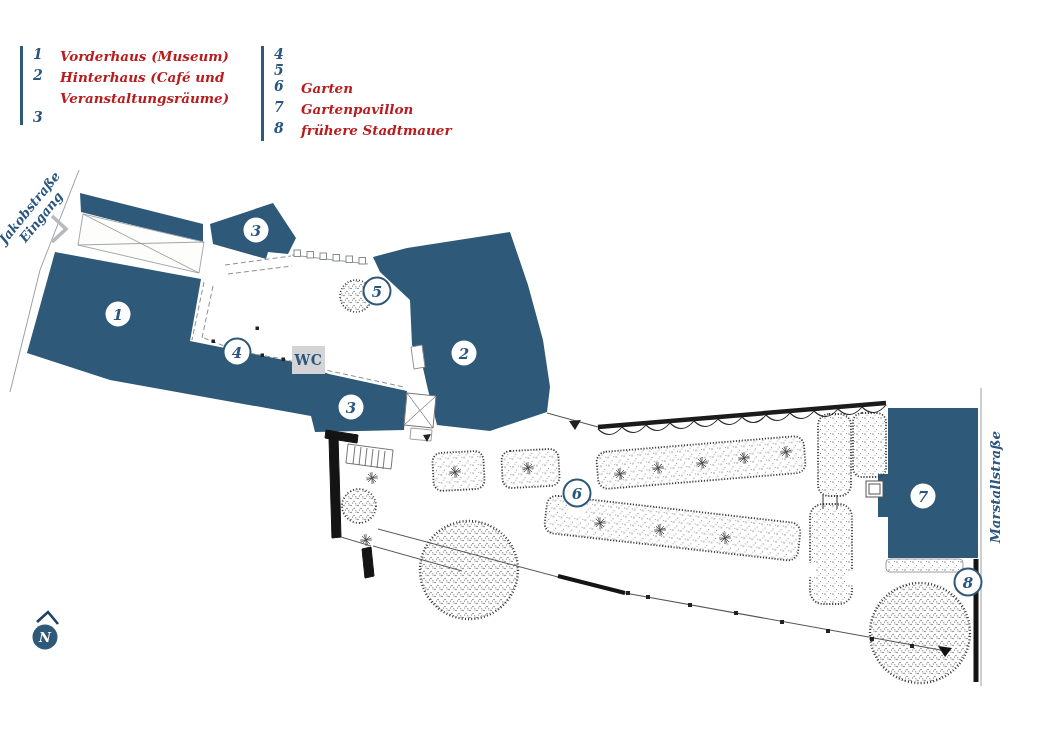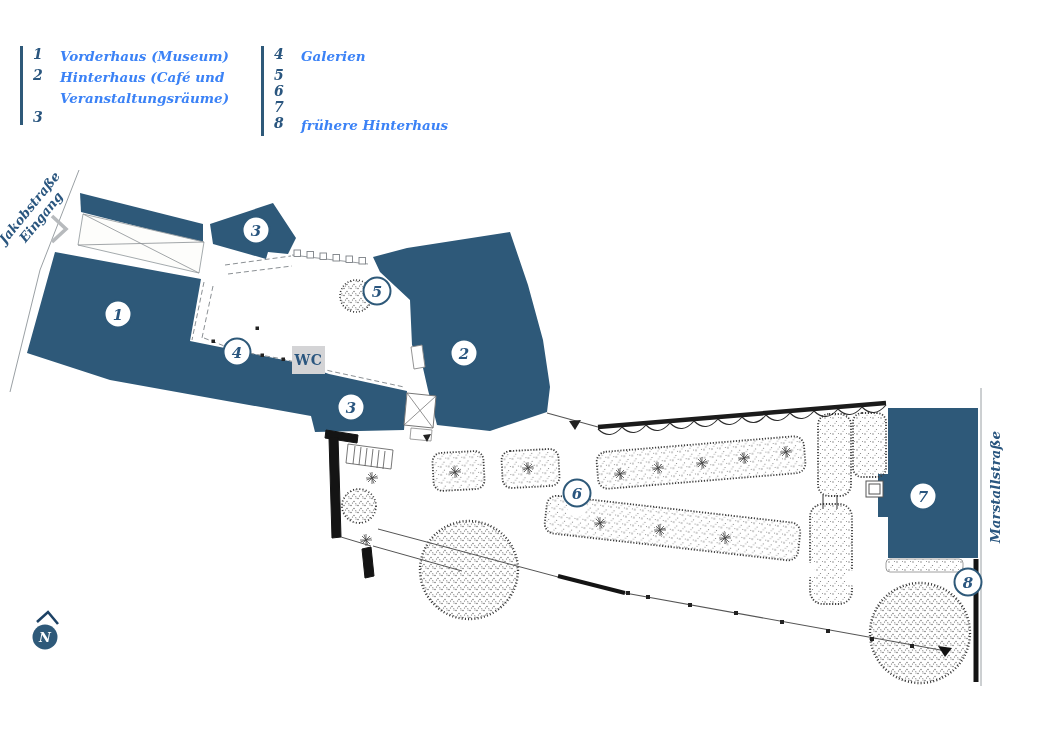--- a/index.html
+++ b/index.html
@@ -4,21 +4,21 @@
 <style>
   html,body{margin:0;padding:0;background:#ffffff;}
   .stage{position:relative;width:1043px;height:739px;background:#fff;overflow:hidden;
          font-family:"DejaVu Serif", serif;}
   
   .legend-col{position:absolute;top:46px;border-left:3px solid #2e5979;padding-left:10px;}
   #legend-col-1{left:20px;width:212px;}
   #legend-col-2{left:261px;width:185px;}
   .legend-item{display:flex;align-items:flex-start;line-height:21px;}
   .legend-num{width:27px;flex:0 0 27px;font:italic bold 14px "DejaVu Serif",serif;color:#2a567f;}
-  .legend-label{flex:1;font:italic bold 13.5px/21px "DejaVu Serif",serif;color:#3b82f6;max-width:172px;}
+  .legend-label{flex:1;font:italic bold 13.5px/21px "DejaVu Serif",serif;color:#b91c1c;max-width:172px;}
   
   svg{position:absolute;left:0;top:0;}
   .marker-c{fill:#ffffff;stroke:#2e5979;stroke-width:2;}
   .marker-t{font:italic bold 15px "DejaVu Serif",serif;fill:#2a567f;}
   .street-t{font:italic bold 13px "DejaVu Serif",serif;fill:#2a567f;}
   .wc-t{font:bold 14px "DejaVu Serif",serif;fill:#2a567f;letter-spacing:.5px;}
   .north-t{font:italic bold 13px "DejaVu Serif",serif;fill:#ffffff;}
   .bld{fill:#2e5979;stroke:none;}
   .dash{stroke:#8b9094;stroke-width:1;stroke-dasharray:5,3;fill:none;}
   .thin{stroke:#9aa0a4;stroke-width:1;fill:none;}
@@ -41,34 +41,35 @@
         <span class="legend-num">2</span>
         <span class="legend-label">Hinterhaus (Café und Veranstaltungsräume)</span>
       </div>
       <div class="legend-item">
         <span class="legend-num">3</span>
       </div>
     </div>
   <div class="legend-col" id="legend-col-2">
       <div class="legend-item">
         <span class="legend-num">4</span>
-        <span class="legend-label">Galerien</span>
       </div>
       <div class="legend-item">
         <span class="legend-num">5</span>
       </div>
       <div class="legend-item">
         <span class="legend-num">6</span>
+        <span class="legend-label">Garten</span>
       </div>
       <div class="legend-item">
         <span class="legend-num">7</span>
+        <span class="legend-label">Gartenpavillon</span>
       </div>
       <div class="legend-item">
         <span class="legend-num">8</span>
-        <span class="legend-label">frühere Hinterhaus</span>
+        <span class="legend-label">frühere Stadtmauer</span>
       </div>
     </div>
 
   <svg width="1043" height="739" viewBox="0 0 1043 739">
     <defs>
       <pattern id="stip" width="8" height="8" patternUnits="userSpaceOnUse">
         <circle cx="1" cy="2" r="0.65" fill="#6d6d6d"></circle>
         <circle cx="4.5" cy="5.5" r="0.6" fill="#7a7a7a"></circle>
         <circle cx="6.5" cy="1.5" r="0.55" fill="#8a8a8a"></circle>
         <circle cx="3" cy="7.2" r="0.5" fill="#808080"></circle>

